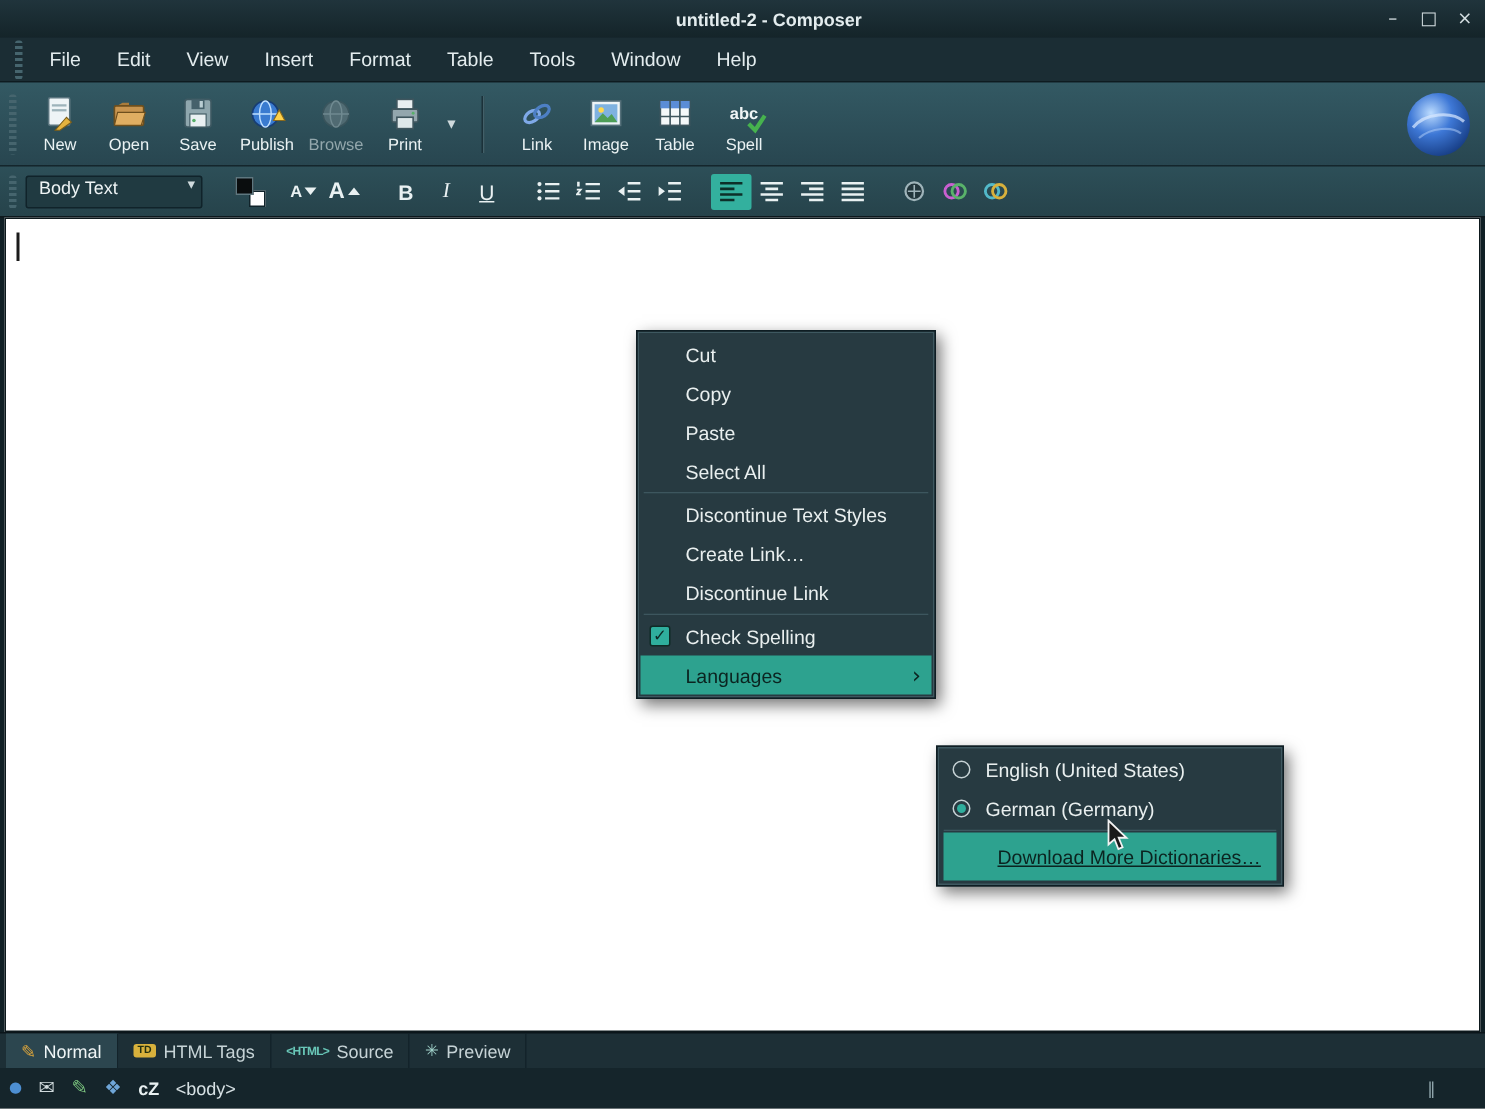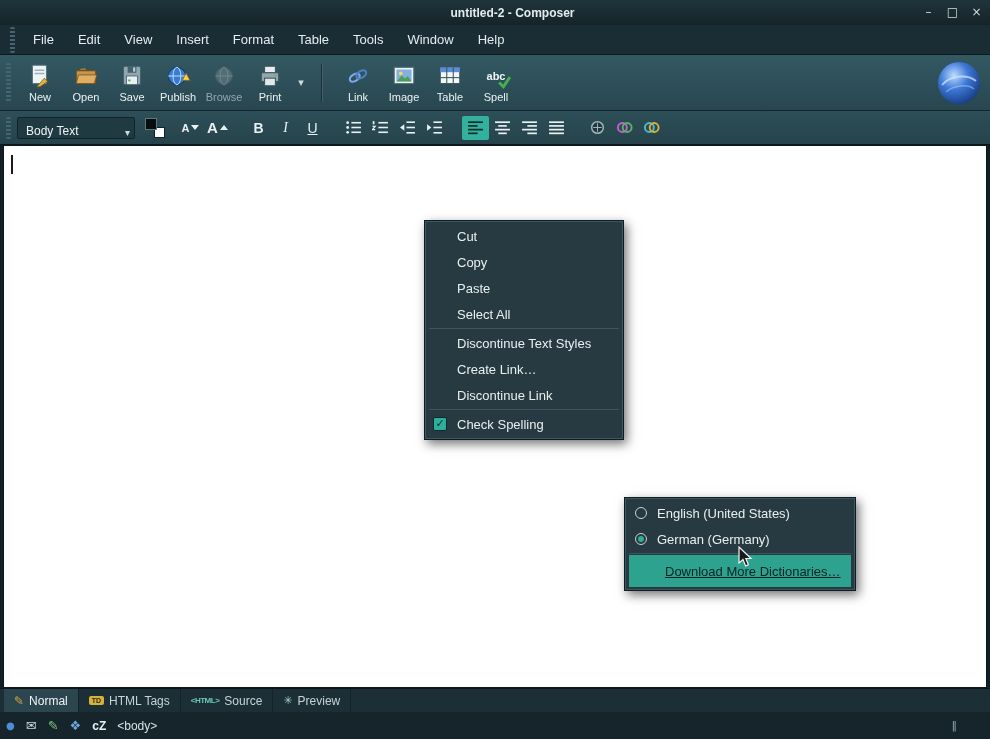--- a/index.html
+++ b/index.html
@@ -36,21 +36,21 @@
     font-family:"DejaVu Sans", sans-serif; align-self:center; }
   .tsep { width:2px; height:38px; margin:0 12px; background:#1b3139; border-right:1px solid #426069; }
   .logo { position:absolute; right:8px; top:5px; width:46px; height:46px; }
 
   
   .formatbar { position:absolute; top:111px; left:0; right:0; height:34px;
     background:linear-gradient(#2d4f58,#26434b); display:flex; align-items:center;
     padding-left:4px; border-bottom:1px solid #0d181d; }
   .formatbar .grip { height:22px; }
   .pselect { width:118px; height:22px; background:#203a41; border:1px solid #10232a;
-    border-radius:2px; display:flex; align-items:flex-end; padding:0 4px 0 8px; margin-right:8px; }
+    border-radius:2px; display:flex; align-items:flex-start; padding:0 4px 0 8px; margin-right:20px; }
   .pslabel { flex:1; font-size:12px; color:#eef4f5; }
   .pschev { font-size:10px; color:#cfdadd; font-family:"DejaVu Sans", sans-serif; }
   .colorpick { position:relative; width:24px; height:22px; margin-right:10px; }
   .cback { position:absolute; right:2px; bottom:1px; width:11px; height:11px; background:#fff; border:1px solid #10232a; }
   .cfront { position:absolute; left:2px; top:1px; width:12px; height:12px; background:#0a0d0e; border:1px solid #5e777f; }
   .fbtn { width:27px; height:24px; display:flex; align-items:center; justify-content:center;
     color:#e9f1f2; font-size:14px; border-radius:2px; position:relative; }
   .fbtn.active { background:#33b09e; }
   .fbtn.active svg line, .fbtn.active svg path { stroke:#0d2f29; }
   .a-small { font-size:11px; font-weight:bold; }
@@ -420,20 +420,24 @@
   <div class="mi">Select All</div>
   <div class="msep"></div>
   <div class="mi">Discontinue Text Styles</div>
   <div class="mi">Create Link…</div>
   <div class="mi">Discontinue Link</div>
   <div class="msep"></div>
   <div class="mi">
     <span class="checkbox">✓</span>
     <span>Check Spelling</span>
   </div>
+  <div class="mi hl">
+    <span>Languages</span>
+    <span class="subarrow">›</span>
+  </div>
 </div>
 
 <div class="menu sub">
   <div class="mi">
     <span class="radio"></span>
     <span>English (United States)</span>
   </div>
   <div class="mi">
     <span class="radio sel"></span>
     <span>German (Germany)</span>

